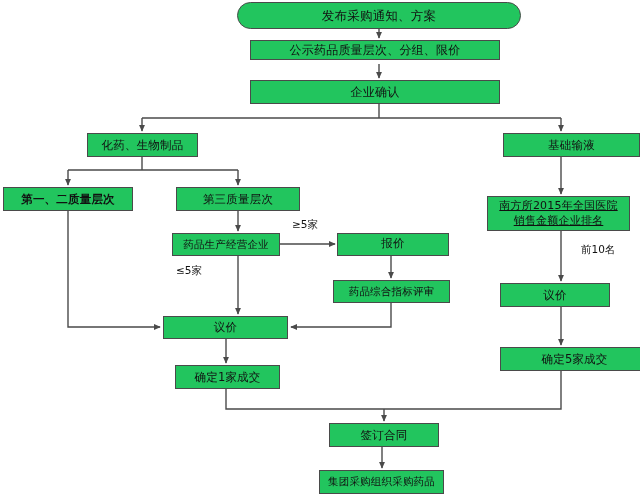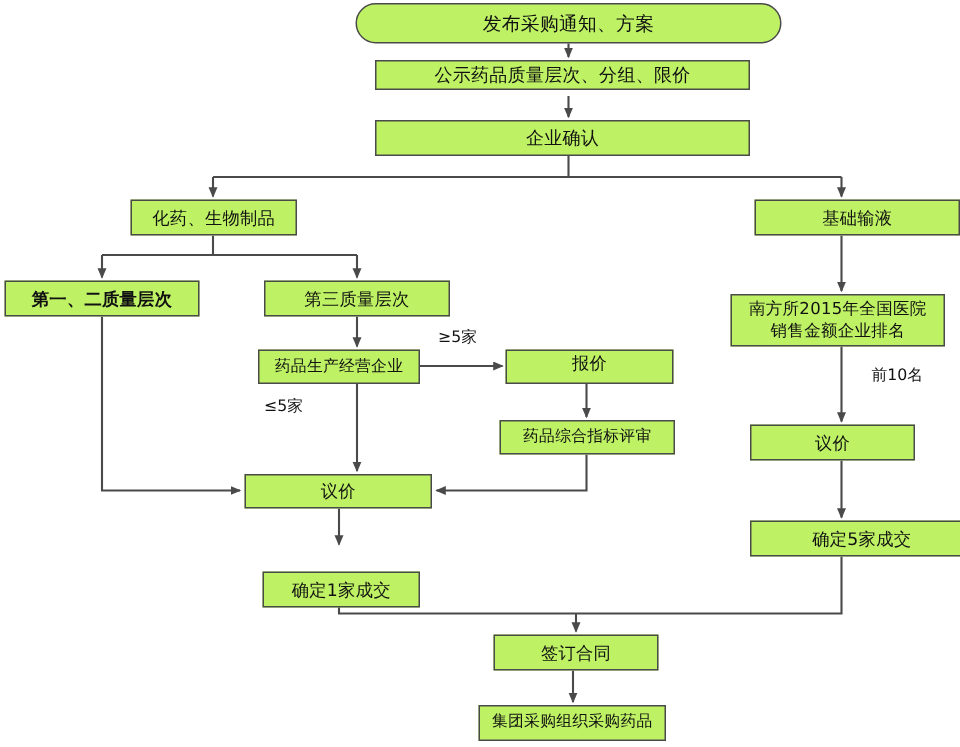--- a/index.html
+++ b/index.html
@@ -19,37 +19,38 @@
     position: absolute;
     left: 0; top: 0;
     width: 640px;
     height: 498px;
     pointer-events: none;
   }
   .node {
     position: absolute;
     box-sizing: border-box;
     border: 1px solid #4a4a4a;
-    background: #bef264;
+    background: #22c55e;
     color: #111111;
     display: flex;
     align-items: center;
     justify-content: center;
     text-align: center;
     font-size: 11.5px;
     line-height: 1.25;
     letter-spacing: 0.2px;
     z-index: 2;
   }
   .node.stadium {
     border-radius: 999px;
   }
   .node.two-line {
     line-height: 1.35;
     padding: 1px 11px;
+    text-decoration: underline;
   }
   .edge-label {
     position: absolute;
     font-size: 10.5px;
     color: #111111;
     white-space: nowrap;
     z-index: 3;
     background: transparent;
   }
 </style>
@@ -130,21 +131,21 @@
   <div class="node" style="left:337px;top:233px;width:112px;height:23px;font-family:Liberation Mono, monospace;">报价</div>
 
   <div class="node" style="left:333px;top:280px;width:117px;height:23px;font-size:10.5px;">药品综合指标评审</div>
 
   <div class="node" style="left:500px;top:283px;width:110px;height:24px;">议价</div>
 
   <div class="node" style="left:163px;top:316px;width:125px;height:23px;">议价</div>
 
   <div class="node" style="left:500px;top:347px;width:149px;height:24px;">确定5家成交</div>
 
-  <div class="node" style="left:175px;top:365px;width:105px;height:24px;margin-top:16px;">确定1家成交</div>
+  <div class="node" style="left:175px;top:365px;width:105px;height:24px;">确定1家成交</div>
 
   <div class="node" style="left:329px;top:423px;width:110px;height:24px;">签订合同</div>
 
   <div class="node" style="left:319px;top:470px;width:125px;height:24px;font-size:10.5px;">集团采购组织采购药品</div>
 
   <div class="edge-label" style="left:292px;top:218px;">≥5家</div>
 
   <div class="edge-label" style="left:176px;top:264px;">≤5家</div>
 
   <div class="edge-label" style="left:581px;top:243px;">前10名</div>

